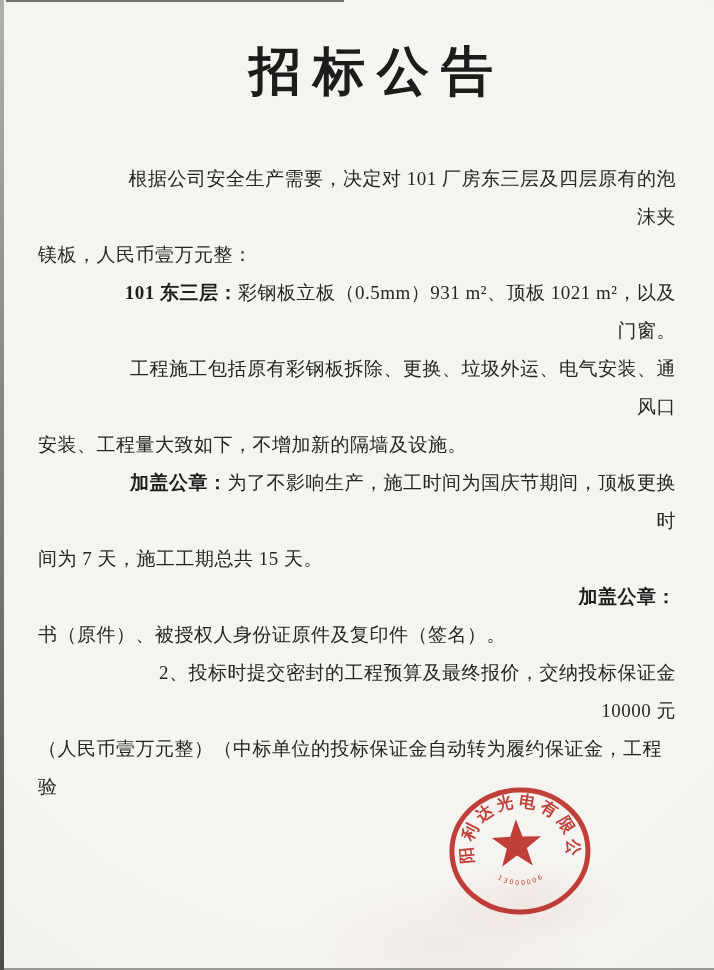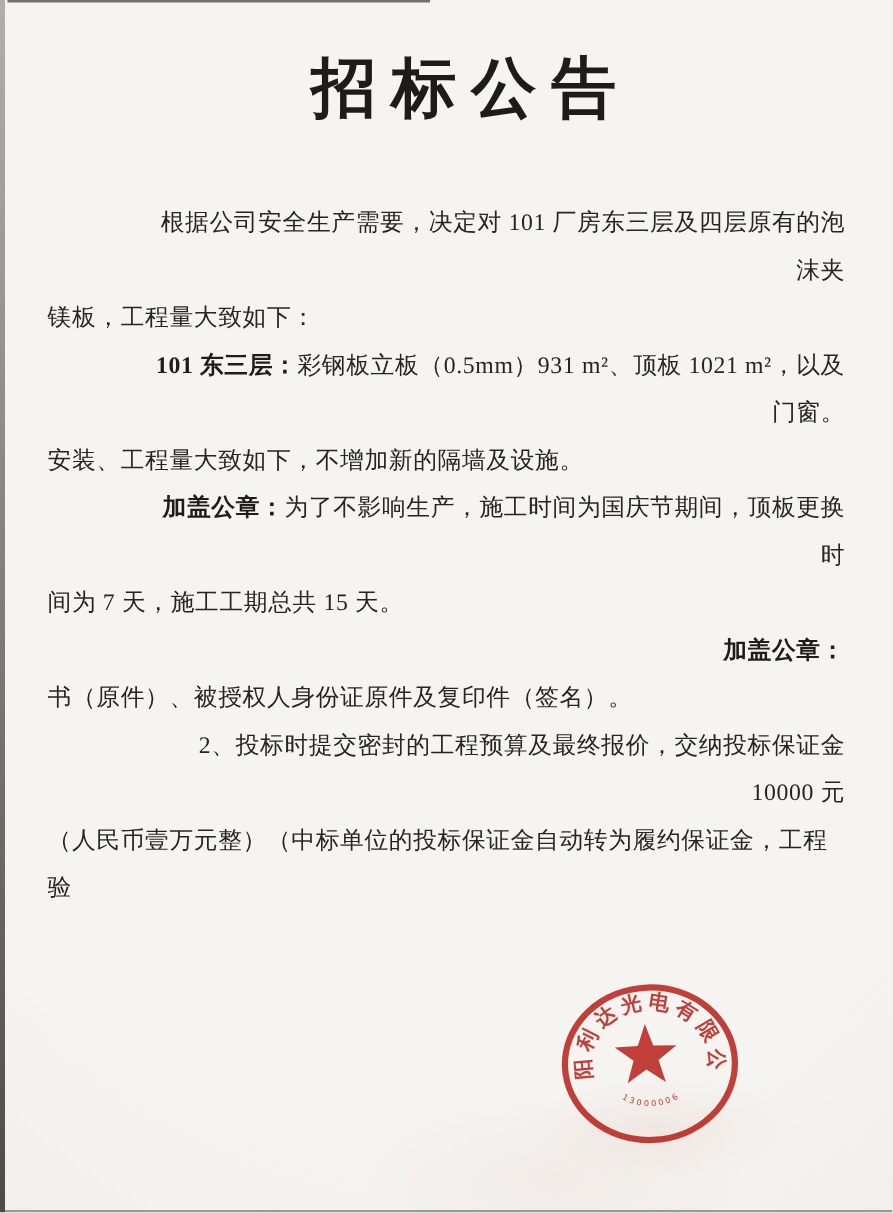--- a/index.html
+++ b/index.html
@@ -45,22 +45,23 @@
 
 <div class="page">
   <div class="edge-top"></div>
   <div class="edge-left"></div>
   <div class="edge-bottom"></div>
 
   <div class="title">招标公告</div>
 
   <div class="body-text">
     <div class="line indent"><span class="lbl"></span><span>根据公司安全生产需要，决定对 101 厂房东三层及四层原有的泡沫夹</span></div>
-    <div class="line"><span>镁板，工程量大致如下：</span></div>
+    <div class="line"><span>镁板，人民币壹万元整：</span></div>
     <div class="line indent"><span class="lbl">101 东三层：</span><span>彩钢板立板（0.5mm）931 m²、顶板 1021 m²，以及门窗。</span></div>
+    <div class="line indent"><span>工程施工包括原有彩钢板拆除、更换、垃圾外运、电气安装、通风口</span></div>
     <div class="line"><span>安装、工程量大致如下，不增加新的隔墙及设施。</span></div>
     <div class="line indent"><span class="lbl">加盖公章：</span><span>为了不影响生产，施工时间为国庆节期间，顶板更换时</span></div>
     <div class="line"><span>间为 7 天，施工工期总共 15 天。</span></div>
     <div class="line indent"><span class="lbl">加盖公章：</span><span></span></div>
     <div class="line"><span>书（原件）、被授权人身份证原件及复印件（签名）。</span></div>
     <div class="line indent"><span>2、投标时提交密封的工程预算及最终报价，交纳投标保证金 10000 元</span></div>
     <div class="line"><span>（人民币壹万元整）（中标单位的投标保证金自动转为履约保证金，工程验</span></div>
 
   </div>
 

